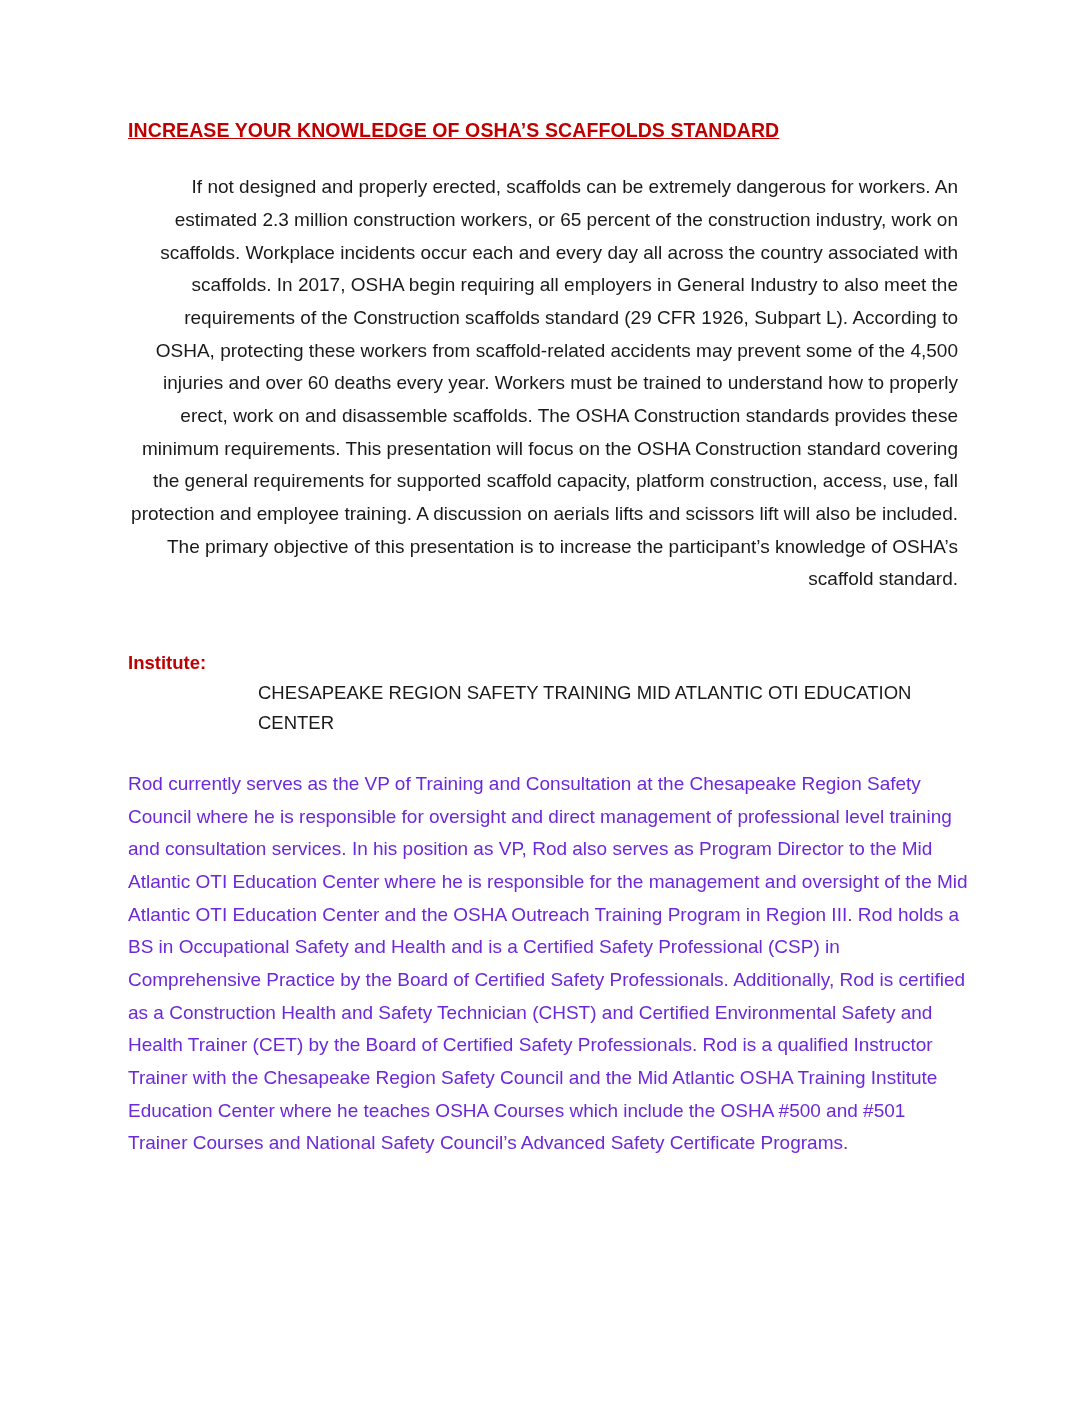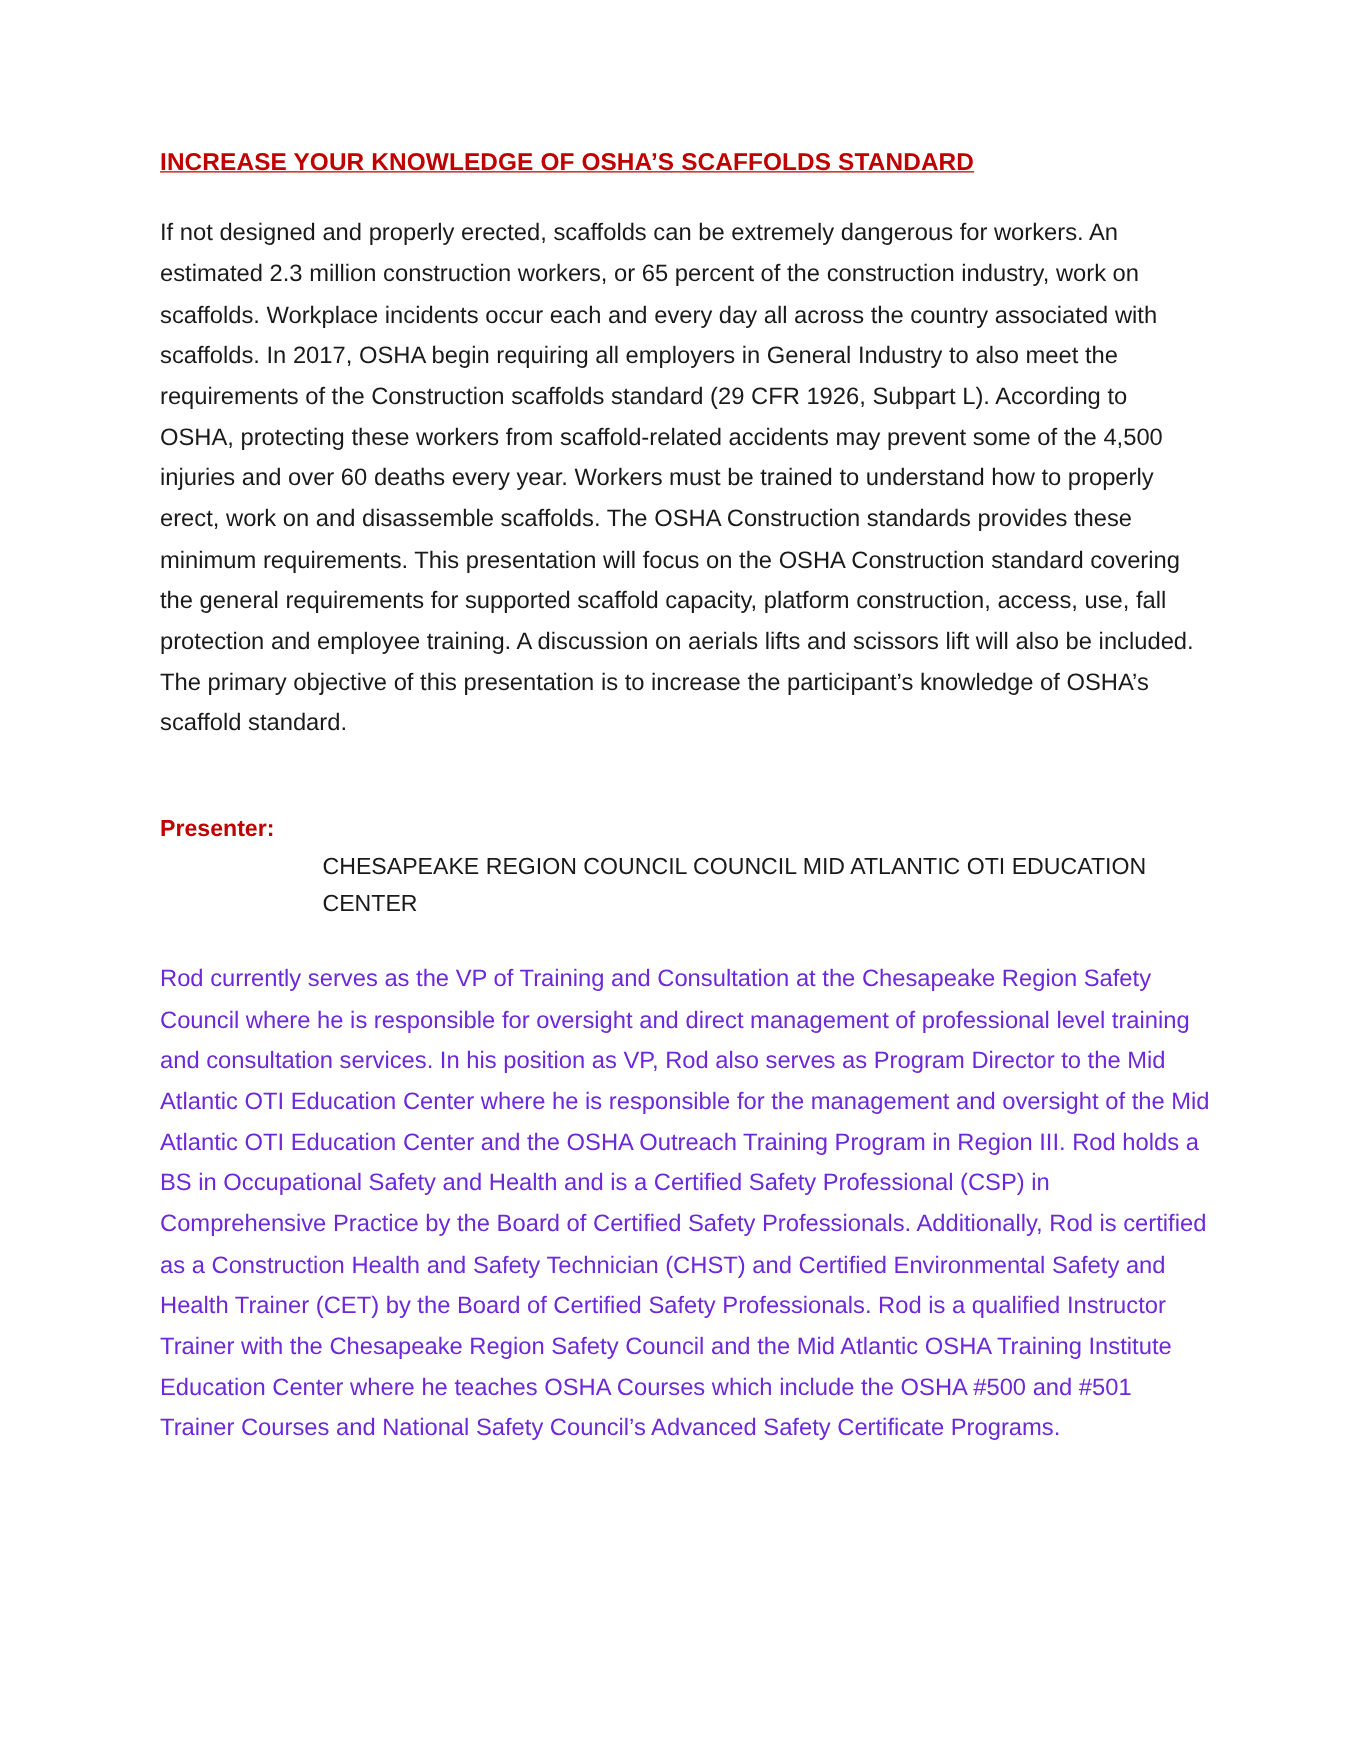--- a/index.html
+++ b/index.html
@@ -29,21 +29,21 @@
     text-decoration: underline;
     letter-spacing: 0.1px;
     margin: 0 0 28px 0;
     line-height: 1.3;
   }
   .body-para {
     font-size: 19px;
     line-height: 1.72;
     color: #1a1a1a;
     margin: 0 0 18px 0;
-    text-align: left;
+    text-align: right;
     max-width: 830px;
   }
   .presenter-block {
     margin-top: 52px;
     margin-bottom: 30px;
     max-width: 840px;
   }
   .presenter-row {
     display: flex;
     align-items: flex-start;
@@ -79,20 +79,20 @@
 <body>
 
 <div class="page">
 
   <h1 class="doc-title">INCREASE YOUR KNOWLEDGE OF OSHA’S SCAFFOLDS STANDARD</h1>
 
   <p class="body-para">If not designed and properly erected, scaffolds can be extremely dangerous for workers.  An estimated 2.3 million construction workers, or 65 percent of the construction industry, work on scaffolds.  Workplace incidents occur each and every day all across the country associated with scaffolds.  In 2017, OSHA begin requiring all employers in General Industry to also meet the requirements of the Construction scaffolds standard (29 CFR 1926, Subpart L).  According to OSHA, protecting these workers from scaffold-related accidents may prevent some of the 4,500 injuries and over 60 deaths every year.  Workers must be trained to understand how to properly erect, work on and disassemble scaffolds.  The OSHA Construction standards provides these minimum requirements.  This presentation will focus on the OSHA Construction standard covering the general requirements for supported scaffold capacity, platform construction, access, use, fall protection and employee training.  A discussion on aerials lifts and scissors lift will also be included.  The primary objective of this presentation is to increase the participant’s knowledge of OSHA’s scaffold standard.</p>
 
   <div class="presenter-block">
     <div class="presenter-row">
-      <span class="presenter-label">Presenter:</span>
+      <span class="presenter-label">Institute:</span>
     </div>
-    <div class="presenter-line2">CHESAPEAKE REGION COUNCIL COUNCIL MID ATLANTIC OTI EDUCATION CENTER</div>
+    <div class="presenter-line2">CHESAPEAKE REGION SAFETY TRAINING MID ATLANTIC OTI EDUCATION CENTER</div>
   </div>
 
   <p class="bio-para">Rod currently serves as the VP of Training and Consultation at the Chesapeake Region Safety Council where he is responsible for oversight and direct management of professional level training and consultation services.  In his position as VP, Rod also serves as Program Director to the Mid Atlantic OTI Education Center where he is responsible for the management and oversight of the Mid Atlantic OTI Education Center and the OSHA Outreach Training Program in Region III.  Rod holds a BS in Occupational Safety and Health and is a Certified Safety Professional (CSP) in Comprehensive Practice by the Board of Certified Safety Professionals.  Additionally, Rod is certified as a Construction Health and Safety Technician (CHST) and Certified Environmental Safety and Health Trainer (CET) by the Board of Certified Safety Professionals.  Rod is a qualified Instructor Trainer with the Chesapeake Region Safety Council and the Mid Atlantic OSHA Training Institute Education Center where he teaches OSHA Courses which include the OSHA #500 and #501 Trainer Courses and National Safety Council’s Advanced Safety Certificate Programs.</p>
 
 </div>
 
 </body></html>

